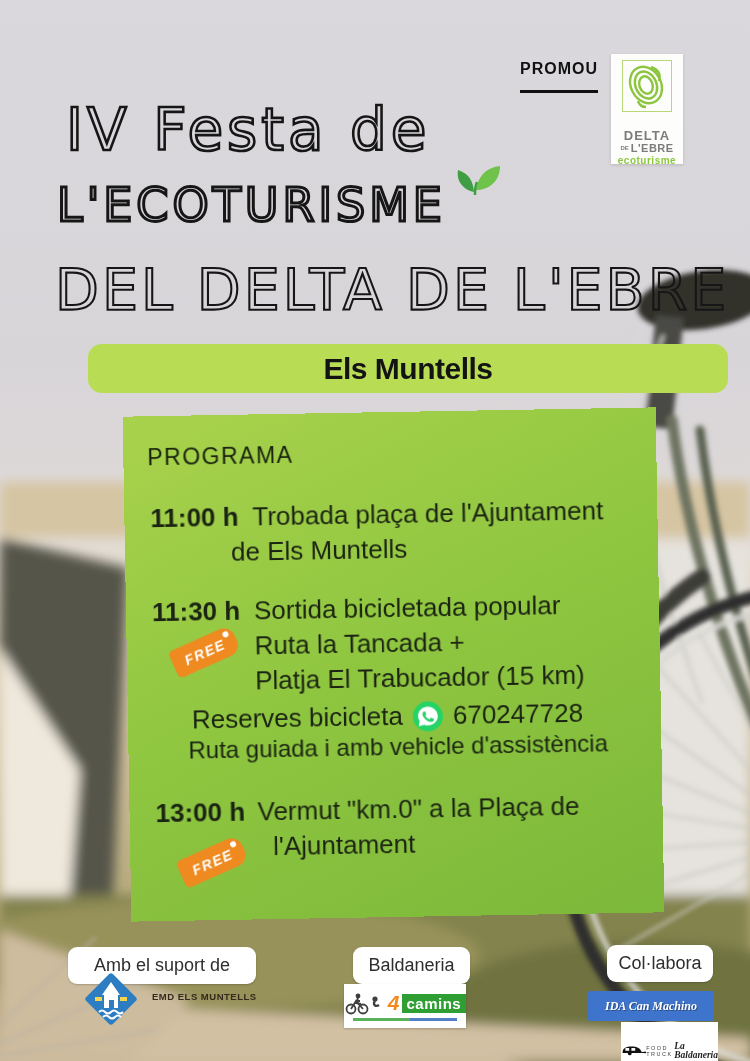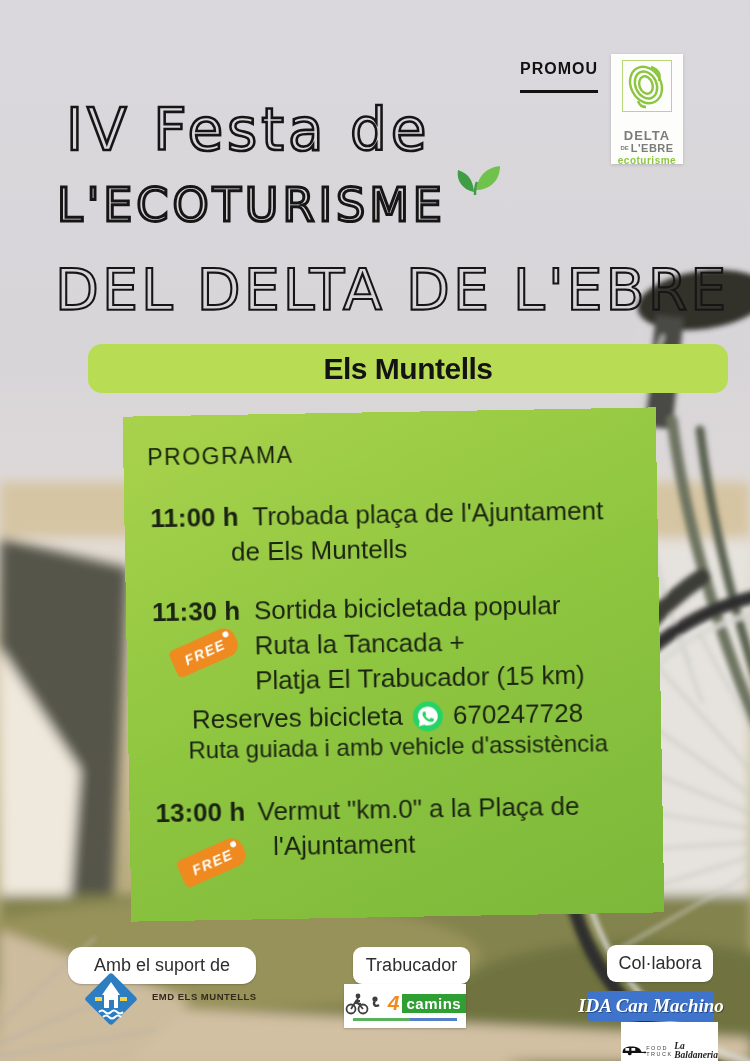--- a/index.html
+++ b/index.html
@@ -64,37 +64,37 @@
   }
   .free-tag::after{content:"";position:absolute;right:5px;top:4px;width:6px;height:6px;background:#fff;border-radius:50%;}
   .ft1{left:44px;top:222px;} .ft2{left:48px;top:432px;}
   .wa-icon{width:30px;height:30px;flex-shrink:0;}
   
   .pill{
     position:absolute;z-index:4;background:#fff;border-radius:9px;
     display:flex;align-items:center;justify-content:center;
     font-size:18px;color:#2e2e2e;box-shadow:0 1px 2px rgba(0,0,0,.2);
   }
-  .pill1{left:68px;top:947px;width:188px;height:37px;border-radius:14px;}
+  .pill1{left:68px;top:947px;width:188px;height:37px;}
   .pill2{left:353px;top:947px;width:117px;height:37px;}
   .pill3{left:607px;top:945px;width:106px;height:37px;}
   .emd-group{position:absolute;left:82px;top:970px;z-index:4;display:flex;align-items:center;}
   .emd-name{font-size:9.5px;font-weight:bold;color:#33291d;letter-spacing:.5px;margin-left:12px;margin-top:-6px;}
   .camins-box{
     position:absolute;left:344px;top:984px;width:122px;height:44px;z-index:4;background:#fff;
     display:flex;flex-direction:column;align-items:center;justify-content:center;box-shadow:0 1px 2px rgba(0,0,0,.2);
   }
   .camins-row{display:flex;align-items:center;gap:2px;}
   .camins-four{font-size:21px;font-weight:bold;font-style:italic;color:#f08a1e;}
   .camins-name{background:#2f9e33;color:#fff;font-weight:bold;font-size:15px;padding:1px 5px;letter-spacing:.5px;}
   .camins-tag{margin-top:3px;width:104px;height:3px;background:linear-gradient(90deg,#2f9e33 0 55%,#2a5fb8 55% 100%);opacity:.8;}
   .ida-box{
     position:absolute;left:588px;top:991px;width:126px;height:30px;z-index:4;background:#3f74cc;
     display:flex;align-items:center;justify-content:center;border-radius:2px;
-    font-family:"Liberation Serif",serif;font-style:italic;font-weight:bold;font-size:19px;color:#fff;
+    font-family:"Liberation Serif",serif;font-style:italic;font-weight:bold;font-size:12px;color:#fff;
     text-shadow:1px 1px 0 rgba(0,0,0,.35);white-space:nowrap;
   }
   .truck-box{
     position:absolute;left:621px;top:1022px;width:97px;height:57px;z-index:4;background:#fff;
     display:flex;flex-direction:row;align-items:center;justify-content:flex-start;gap:0;
   }
   .truck-l1{font-size:5.5px;letter-spacing:1.5px;color:#444;margin-top:1px;}
   .truck-l2{font-family:"Liberation Serif",serif;font-style:italic;font-weight:bold;font-size:9.5px;color:#222;line-height:9px;}
 </style>
 </head>
@@ -220,21 +220,21 @@
         <div>Vermut "km.0" a la Plaça de</div>
         <div class="l-pos">l'Ajuntament</div>
       </div>
     </div>
 
     <div class="free-tag ft1">FREE</div>
     <div class="free-tag ft2">FREE</div>
   </div>
 
   <div class="pill pill1">Amb el suport de</div>
-  <div class="pill pill2">Trabucador</div>
+  <div class="pill pill2">Baldaneria</div>
   <div class="pill pill3">Col·labora</div>
 
   <div class="emd-group">
     <svg width="58" height="58" viewBox="0 0 58 58">
       <rect x="10" y="10" width="38" height="38" rx="3" transform="rotate(45 29 29)" fill="#2c7dc2"></rect>
       <polygon points="29,12 38,25 20,25" fill="#fff"></polygon>
       <rect x="22" y="24" width="14" height="14" fill="#fff"></rect>
       <rect x="27" y="30" width="5" height="8" fill="#2c7dc2"></rect>
       <rect x="13" y="27" width="7" height="4" fill="#f3d44a"></rect>
       <rect x="38" y="27" width="7" height="4" fill="#f3d44a"></rect>

